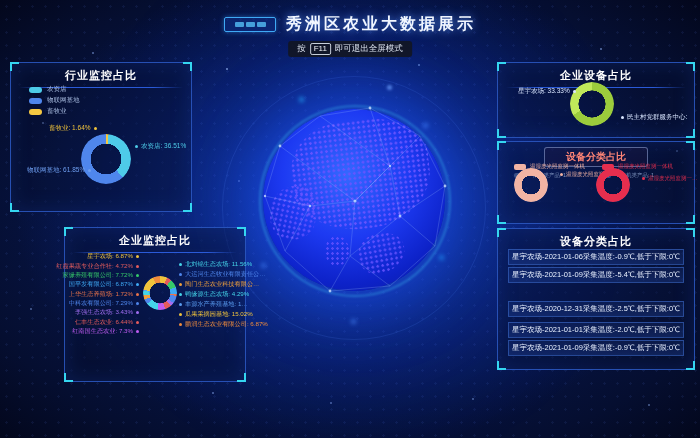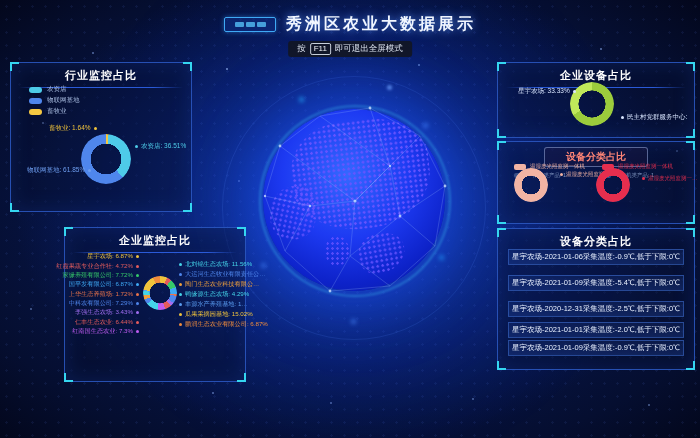--- a/index.html
+++ b/index.html
@@ -228,18 +228,18 @@
     <div class="lab dotL" style="top: 34px; left: 144px; font-size: 5.5px; color: rgb(230, 46, 78);">温湿度光照监测一…</div>
   </section>
 
   <section class="panel p5">
     <i class="cnr tl"></i>
       <i class="cnr tr"></i>
       <i class="cnr bl"></i>
       <i class="cnr br"></i>
     <h2 class="ptitle">设备分类占比</h2>
     <div class="arow" style="top:20px">星宇农场-2021-01-06采集温度:-0.9℃,低于下限:0℃</div>
-    <div class="arow" style="top:46px">星宇农场-2021-01-09采集温度:-5.4℃,低于下限:0℃</div>
+    <div class="arow" style="top:38px">星宇农场-2021-01-09采集温度:-5.4℃,低于下限:0℃</div>
     <div class="arow" style="top:72px">星宇农场-2020-12-31采集温度:-2.5℃,低于下限:0℃</div>
     <div class="arow" style="top:93px">星宇农场-2021-01-01采集温度:-2.0℃,低于下限:0℃</div>
     <div class="arow" style="top:111px">星宇农场-2021-01-09采集温度:-0.9℃,低于下限:0℃</div>
   </section>
 </div>
 
 </body></html>

